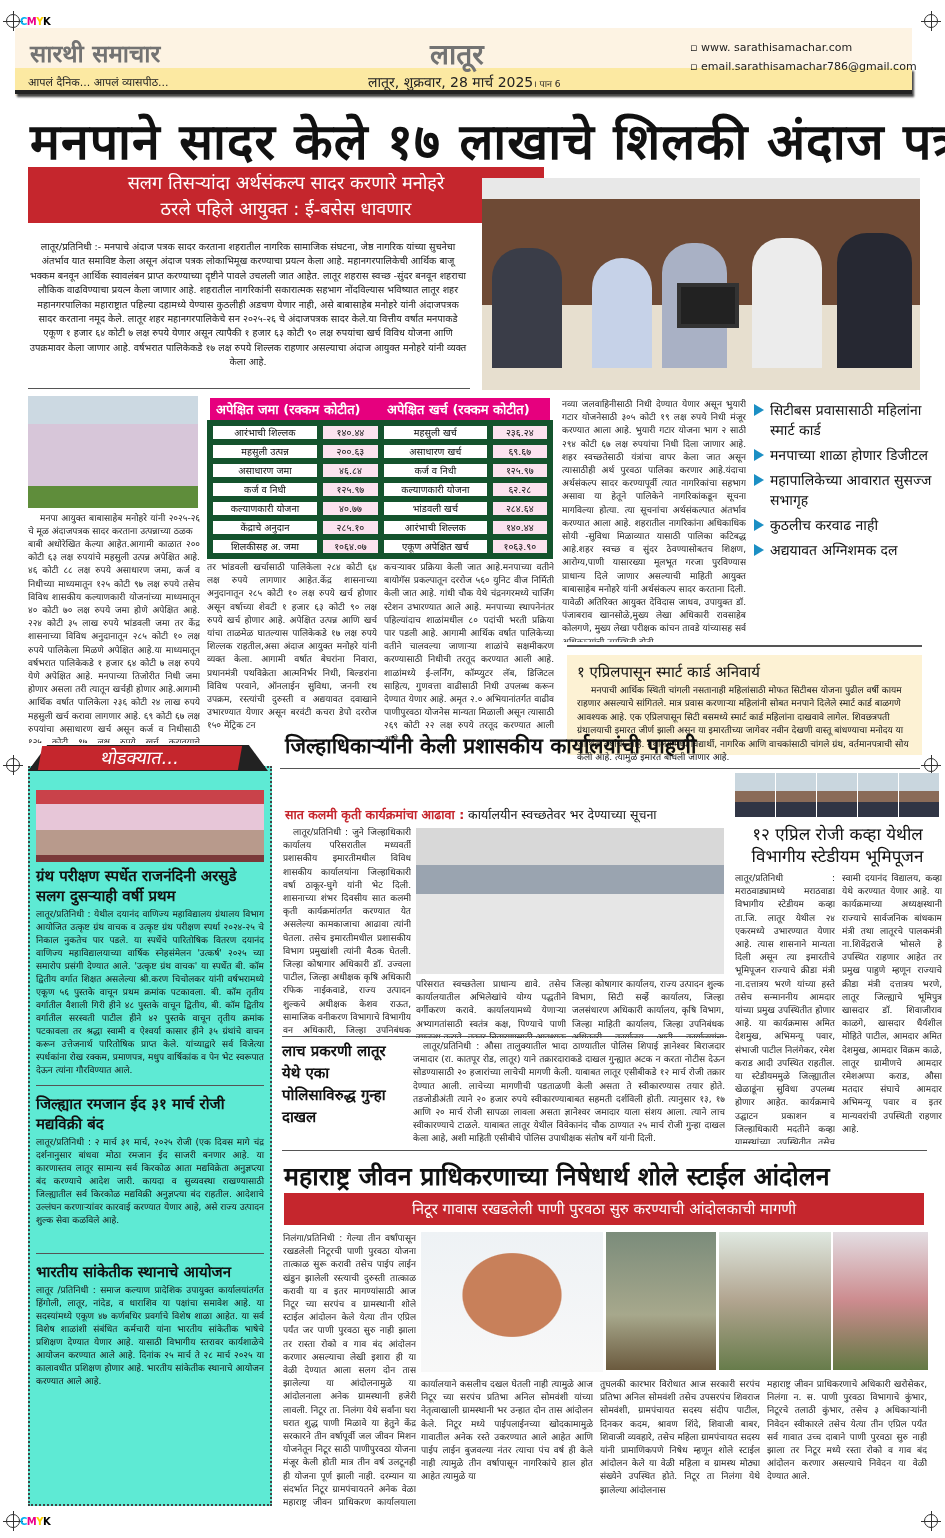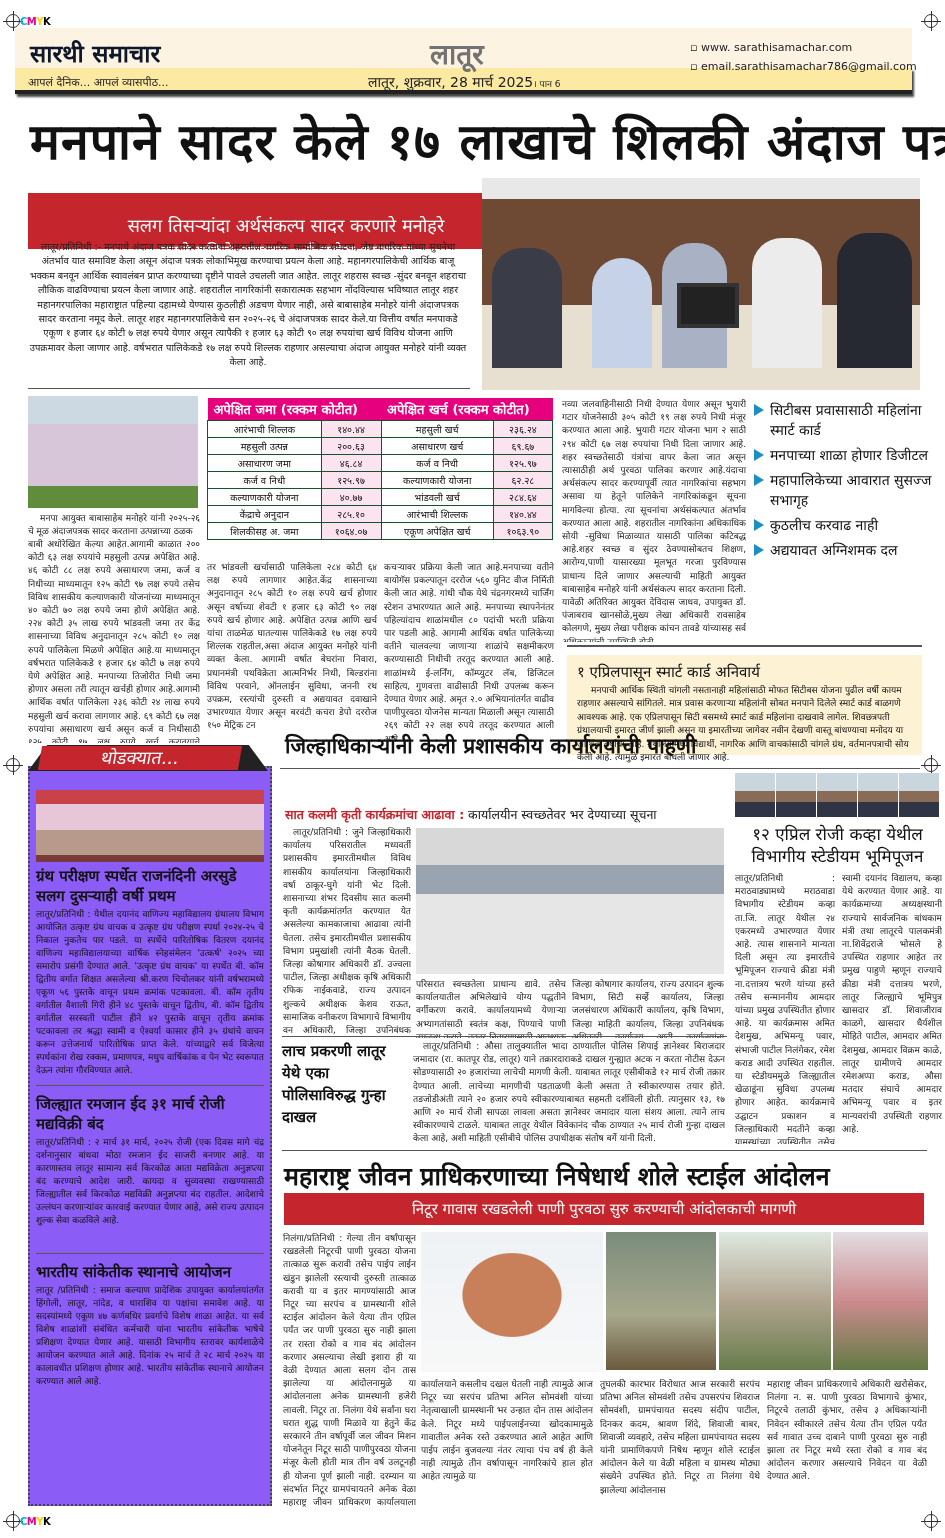--- a/index.html
+++ b/index.html
@@ -5,49 +5,49 @@
 *{box-sizing:border-box;margin:0;padding:0}
 body{width:945px;height:1538px;background:#fff;font-family:"DejaVu Sans",sans-serif;color:#111;position:relative;overflow:hidden}
 .abs{position:absolute}
 .reg{position:absolute;width:14px;height:14px;border:1px solid #333;border-radius:50%}
 .reg:before{content:"";position:absolute;left:6px;top:-4px;width:1px;height:20px;background:#333}
 .reg:after{content:"";position:absolute;top:6px;left:-4px;height:1px;width:20px;background:#333}
 .cmyk{position:absolute;font-size:10px;font-weight:bold;letter-spacing:-0.5px}
 .cmyk .c{color:#00aeef}.cmyk .m{color:#ec008c}.cmyk .y{color:#ffd200}.cmyk .k{color:#000}
 .mast{left:15px;top:28px;width:897px;height:68px;background:#fdf3e3}
 .mast-bar{left:15px;top:68px;width:897px;height:26px;background:#fce9a2;border-bottom:4px solid #222;box-shadow:2px 3px 2px #444}
-.brand{left:30px;top:36px;font-size:24px;font-weight:bold;color:#0f172a;font-family:"DejaVu Serif",serif}
+.brand{left:30px;top:36px;font-size:24px;font-weight:bold;color:#737373;font-family:"DejaVu Serif",serif}
 .city{left:430px;top:34px;font-size:28px;font-weight:bold;color:#737373}
 .web{left:690px;top:38px;font-size:11px;line-height:19px;color:#222}
 .tagline{left:28px;top:74px;font-size:11px;color:#222}
 .dateline{left:368px;top:72px;font-size:14px;color:#222}
 .headline{left:30px;top:112px;width:890px;font-size:50px;font-weight:bold;letter-spacing:1px;color:#111;white-space:nowrap;line-height:60px}
 .redbox{background:#c5262d;color:#fff;text-align:center}
-.sub1{left:28px;top:193px;width:516px;height:56px;font-size:18px;line-height:26px;padding-top:20px}
+.sub1{left:28px;top:167px;width:516px;height:56px;font-size:18px;line-height:26px;padding-top:3px}
 .body{font-size:9px;line-height:13.2px;color:#222;text-align:justify}
 .intro{left:28px;top:240px;width:440px;text-align:center;font-size:9.5px;line-height:14.4px}
 .ph-main{left:482px;top:178px;width:438px;height:212px;background:linear-gradient(180deg,#e8e8e8 0 10%,#6e4a35 10% 60%,#e7dfcf 60%);}
 .ph-main .p{position:absolute;bottom:22px;border-radius:30px 30px 0 0}
 .ph-bldg{left:28px;top:396px;width:170px;height:112px;background:linear-gradient(180deg,#ccd9e2 0 25%,#d7c6d9 25% 80%,#5f8d3b 80%)}
 .caption{font-size:9px;line-height:13px}
 table.budget{position:absolute;left:207px;top:398px;width:346px;border-collapse:collapse;font-size:9.5px}
 table.budget th{background:#e6007e;color:#fff;font-size:13px;text-align:left;padding:2px 6px;height:19px}
 table.budget th small{font-size:13px}
-table.budget td{border:1px solid #14532d;height:17px;text-align:center;padding:0 3px}
+table.budget td{border:6px solid #14532d;height:17px;text-align:center;padding:0 3px}
 table.budget td.v{background:#fbe3ef}
 .bullets{left:752px;top:400px;width:190px}
 .bullets li{list-style:none;font-size:14px;line-height:20px;position:relative;padding-left:18px;margin-bottom:5px}
 .bullets li:before{content:"";position:absolute;left:2px;top:4px;border-left:10px solid #1b8fc4;border-top:6px solid transparent;border-bottom:6px solid transparent}
 .smart{left:567px;top:655px;width:355px;height:100px;background:#fdf2d4;padding:6px 10px}
 .smart h3{font-size:15px;font-weight:normal;margin-bottom:3px}
 .smart p{font-size:9px;line-height:13.4px;text-indent:14px}
 .rule{background:#555;height:2px}
 .thod-tab{left:40px;top:746px;width:200px;height:24px;background:#c5262d;color:#fff;font-size:18px;text-align:center;line-height:24px;transform:skewX(-10deg)}
 .thod-tab-shadow{left:28px;top:745px;width:240px;height:26px;background:#222;clip-path:polygon(8% 0,92% 0,100% 100%,0 100%)}
-.thod{left:28px;top:766px;width:244px;height:740px;background:#8b5cf6;border:2px dotted #444}
+.thod{left:28px;top:766px;width:244px;height:740px;background:#5eead4;border:2px dotted #444}
 .thod .ph{margin:6px 6px 0;height:72px;background:linear-gradient(180deg,#c9424a 0 20%,#e7c6d8 20% 55%,#b89a8c 55% 90%,#7a3a3a 90%)}
 .thod h4{font-size:15px;line-height:20px;padding:4px 6px 0;font-weight:bold}
 .thod .t{font-size:9px;line-height:13px;padding:2px 6px;text-align:justify}
 .thod .sep{height:1px;background:#555;margin:4px 6px}
 .zh-title{left:285px;top:731px;font-size:21px;font-weight:bold;white-space:nowrap}
 .zh-sub{left:285px;top:806px;font-size:12.5px;white-space:nowrap}
 .zh-sub .r{color:#c5262d;font-weight:bold}
 .ph-meet{left:416px;top:828px;width:308px;height:146px;background:linear-gradient(180deg,#d8d8d8 0 25%,#9aa4b0 25% 45%,#e6e6e6 45%)}
 .portraits{left:735px;top:773px;width:208px;height:44px}
 .portraits div{float:left;width:40px;height:44px;margin-right:1px;background:linear-gradient(180deg,#c9d6de 0 40%,#8a6b58 40% 65%,#303545 65%)}

